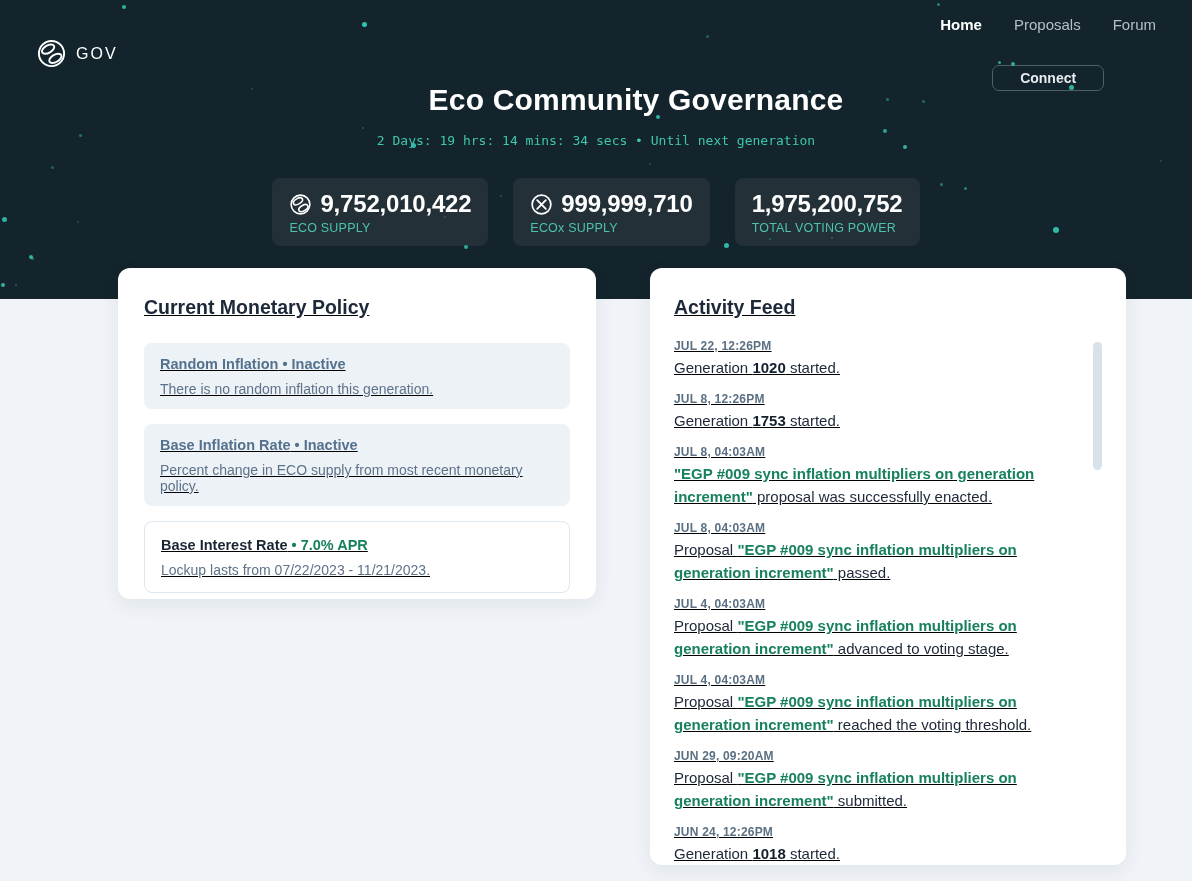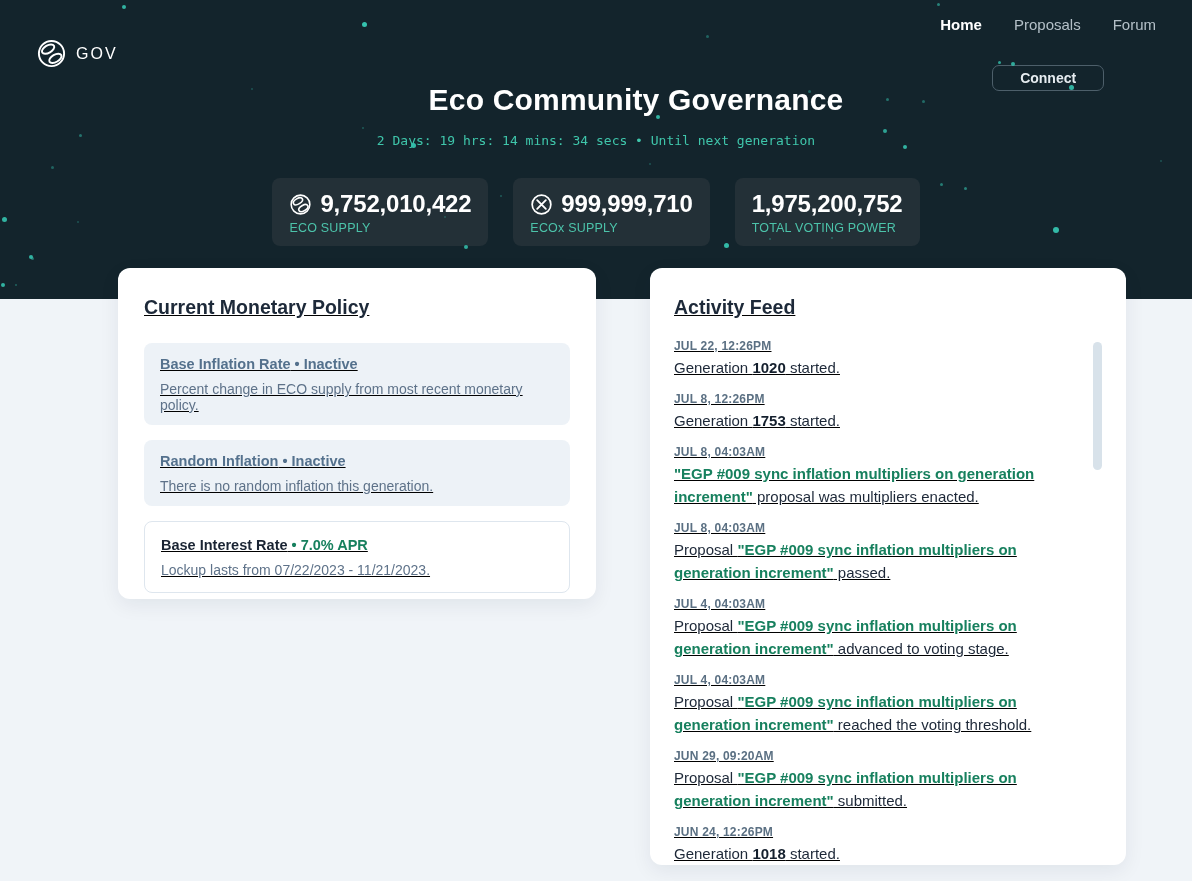--- a/index.html
+++ b/index.html
@@ -174,26 +174,26 @@
     <span class="dot" style="left: 251px; top: 88px; width: 2px; height: 2px; opacity: 0.3;"></span>
     <span class="dot" style="left: 362px; top: 127px; width: 2px; height: 2px; opacity: 0.35;"></span>
     <span class="dot" style="left: 1011px; top: 62px; width: 4px; height: 4px; opacity: 0.85;"></span>
     <span class="dot" style="left: 1160px; top: 160px; width: 2px; height: 2px; opacity: 0.3;"></span>
   </div>
 
 <section class="card policy-card">
   <h2>Current Monetary Policy</h2>
   <div>
       <div class="policy-item muted">
+        <div><span class="ph-title">Random Inflation</span><span class="ph-status"> • Inactive</span></div>
+        <p class="policy-desc">There is no random inflation this generation.</p>
+      </div>
+      <div class="policy-item muted">
         <div><span class="ph-title">Base Inflation Rate</span><span class="ph-status"> • Inactive</span></div>
         <p class="policy-desc">Percent change in ECO supply from most recent monetary policy.</p>
-      </div>
-      <div class="policy-item muted">
-        <div><span class="ph-title">Random Inflation</span><span class="ph-status"> • Inactive</span></div>
-        <p class="policy-desc">There is no random inflation this generation.</p>
       </div>
       <div class="policy-item active">
         <div><span class="ph-title">Base Interest Rate</span><span class="ph-status"> • 7.0% APR</span></div>
         <p class="policy-desc">Lockup lasts from 07/22/2023 - 11/21/2023.</p>
       </div>
     </div>
 </section>
 
 <section class="card activity-card">
   <h2>Activity Feed</h2>
@@ -201,21 +201,21 @@
       <div class="feed-item">
         <div class="feed-date">JUL 22, 12:26PM</div>
         <p class="feed-text"><span>Generation </span><strong>1020</strong><span> started.</span></p>
       </div>
       <div class="feed-item">
         <div class="feed-date">JUL 8, 12:26PM</div>
         <p class="feed-text"><span>Generation </span><strong>1753</strong><span> started.</span></p>
       </div>
       <div class="feed-item">
         <div class="feed-date">JUL 8, 04:03AM</div>
-        <p class="feed-text"><a class="feed-link">"EGP #009 sync inflation multipliers on generation increment"</a><span> proposal was multipliers enacted.</span></p>
+        <p class="feed-text"><a class="feed-link">"EGP #009 sync inflation multipliers on generation increment"</a><span> proposal was successfully enacted.</span></p>
       </div>
       <div class="feed-item">
         <div class="feed-date">JUL 8, 04:03AM</div>
         <p class="feed-text"><span>Proposal </span><a class="feed-link">"EGP #009 sync inflation multipliers on generation increment"</a><span> passed.</span></p>
       </div>
       <div class="feed-item">
         <div class="feed-date">JUL 4, 04:03AM</div>
         <p class="feed-text"><span>Proposal </span><a class="feed-link">"EGP #009 sync inflation multipliers on generation increment"</a><span> advanced to voting stage.</span></p>
       </div>
       <div class="feed-item">

